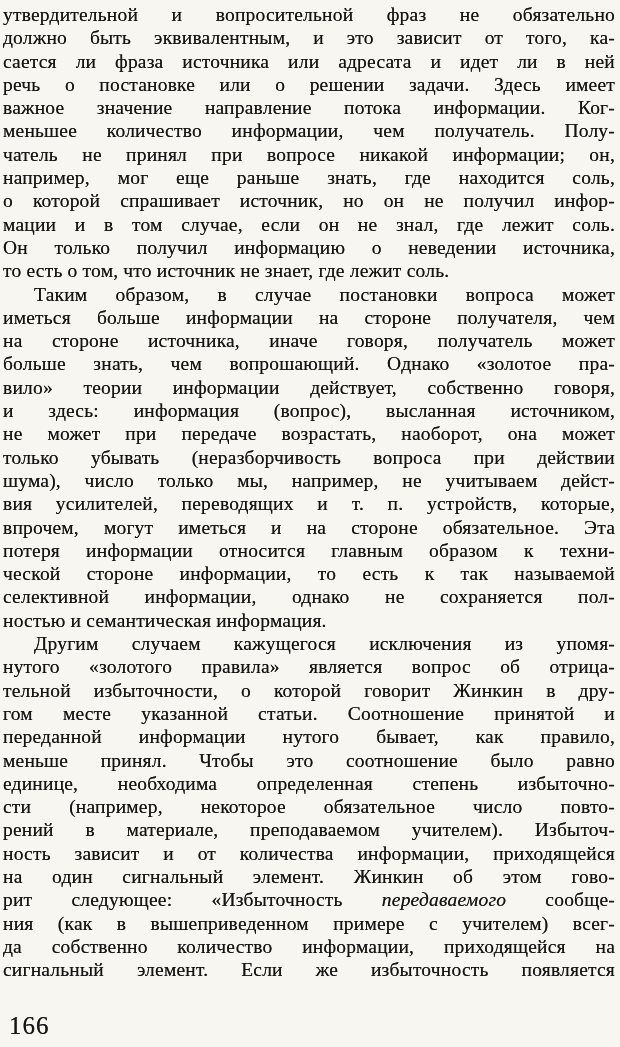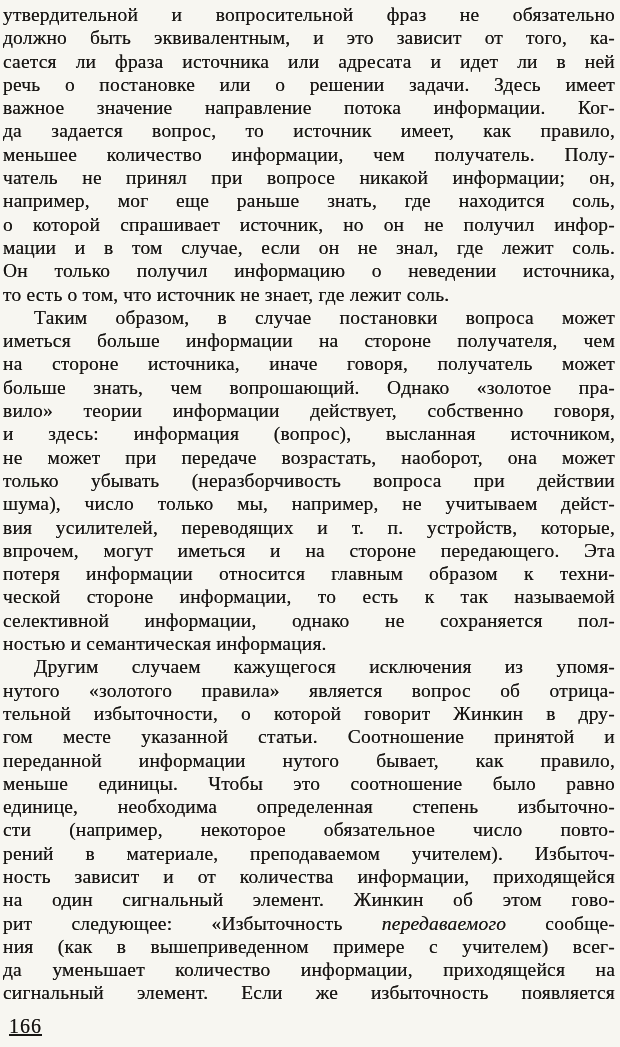--- a/index.html
+++ b/index.html
@@ -39,70 +39,68 @@
   .line.noJust {
     text-align-last: left;
   }
   .line .it {
     font-style: italic;
   }
   .page-number {
     position: absolute;
     left: 9px;
     top: 1014px;
-    font-size: 20px;
+    font-size: 25px;
     line-height: 24px;
     letter-spacing: 1px;
     text-shadow: 0 0 0.6px rgba(20, 18, 16, 0.75);
-    text-decoration: underline;
   }
 </style>
 </head>
 <body>
 
 <div class="page">
   <div class="text-block">
       <div class="line"><span>утвердительной и вопросительной фраз не обязательно</span></div>
       <div class="line"><span>должно быть эквивалентным, и это зависит от того, ка-</span></div>
       <div class="line"><span>сается ли фраза источника или адресата и идет ли в ней</span></div>
       <div class="line"><span>речь о постановке или о решении задачи. Здесь имеет</span></div>
       <div class="line"><span>важное значение направление потока информации. Ког-</span></div>
-      <div class="line"><span>да задается вопрос, то источник имеет, как правило,</span></div>
       <div class="line"><span>меньшее количество информации, чем получатель. Полу-</span></div>
       <div class="line"><span>чатель не принял при вопросе никакой информации; он,</span></div>
       <div class="line"><span>например, мог еще раньше знать, где находится соль,</span></div>
       <div class="line"><span>о которой спрашивает источник, но он не получил инфор-</span></div>
       <div class="line"><span>мации и в том случае, если он не знал, где лежит соль.</span></div>
       <div class="line"><span>Он только получил информацию о неведении источника,</span></div>
       <div class="line noJust"><span>то есть о том, что источник не знает, где лежит соль.</span></div>
       <div class="line indent"><span>Таким образом, в случае постановки вопроса может</span></div>
       <div class="line"><span>иметься больше информации на стороне получателя, чем</span></div>
       <div class="line"><span>на стороне источника, иначе говоря, получатель может</span></div>
       <div class="line"><span>больше знать, чем вопрошающий. Однако «золотое пра-</span></div>
       <div class="line"><span>вило» теории информации действует, собственно говоря,</span></div>
       <div class="line"><span>и здесь: информация (вопрос), высланная источником,</span></div>
       <div class="line"><span>не может при передаче возрастать, наоборот, она может</span></div>
       <div class="line"><span>только убывать (неразборчивость вопроса при действии</span></div>
       <div class="line"><span>шума), число только мы, например, не учитываем дейст-</span></div>
       <div class="line"><span>вия усилителей, переводящих и т. п. устройств, которые,</span></div>
-      <div class="line"><span>впрочем, могут иметься и на стороне передающего. Эта</span></div>
+      <div class="line"><span>впрочем, могут иметься и на стороне обязательное. Эта</span></div>
       <div class="line"><span>потеря информации относится главным образом к техни-</span></div>
       <div class="line"><span>ческой стороне информации, то есть к так называемой</span></div>
       <div class="line"><span>селективной информации, однако не сохраняется пол-</span></div>
       <div class="line noJust"><span>ностью и семантическая информация.</span></div>
       <div class="line indent"><span>Другим случаем кажущегося исключения из упомя-</span></div>
       <div class="line"><span>нутого «золотого правила» является вопрос об отрица-</span></div>
       <div class="line"><span>тельной избыточности, о которой говорит Жинкин в дру-</span></div>
       <div class="line"><span>гом месте указанной статьи. Соотношение принятой и</span></div>
       <div class="line"><span>переданной информации нутого бывает, как правило,</span></div>
-      <div class="line"><span>меньше единицы. Чтобы это соотношение было равно</span></div>
+      <div class="line"><span>меньше принял. Чтобы это соотношение было равно</span></div>
       <div class="line"><span>единице, необходима определенная степень избыточно-</span></div>
       <div class="line"><span>сти (например, некоторое обязательное число повто-</span></div>
       <div class="line"><span>рений в материале, преподаваемом учителем). Избыточ-</span></div>
       <div class="line"><span>ность зависит и от количества информации, приходящейся</span></div>
       <div class="line"><span>на один сигнальный элемент. Жинкин об этом гово-</span></div>
       <div class="line"><span>рит следующее: «Избыточность </span><span class="it">передаваемого</span><span> сообще-</span></div>
       <div class="line"><span>ния (как в вышеприведенном примере с учителем) всег-</span></div>
-      <div class="line"><span>да уменьшает количество информации, приходящейся на</span></div>
+      <div class="line"><span>да собственно количество информации, приходящейся на</span></div>
       <div class="line"><span>сигнальный элемент. Если же избыточность появляется</span></div>
     </div>
   <div class="page-number">166</div>
 </div>
 
 </body></html>

